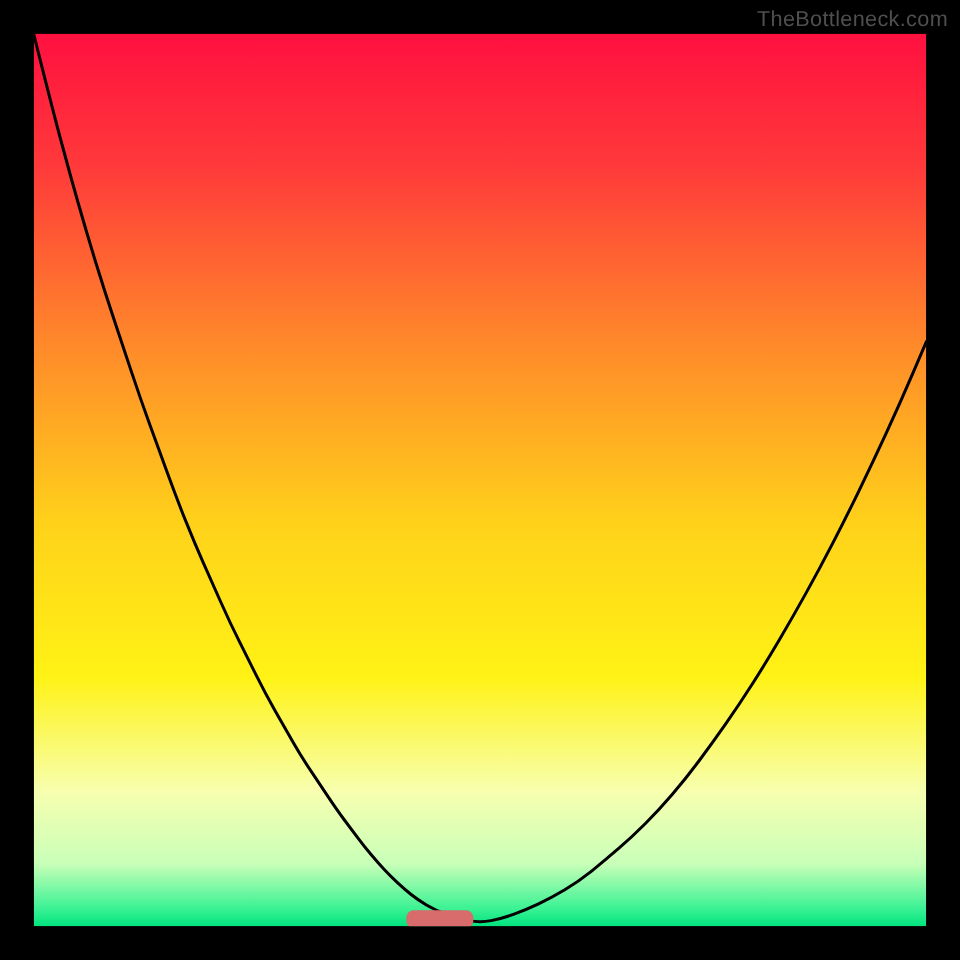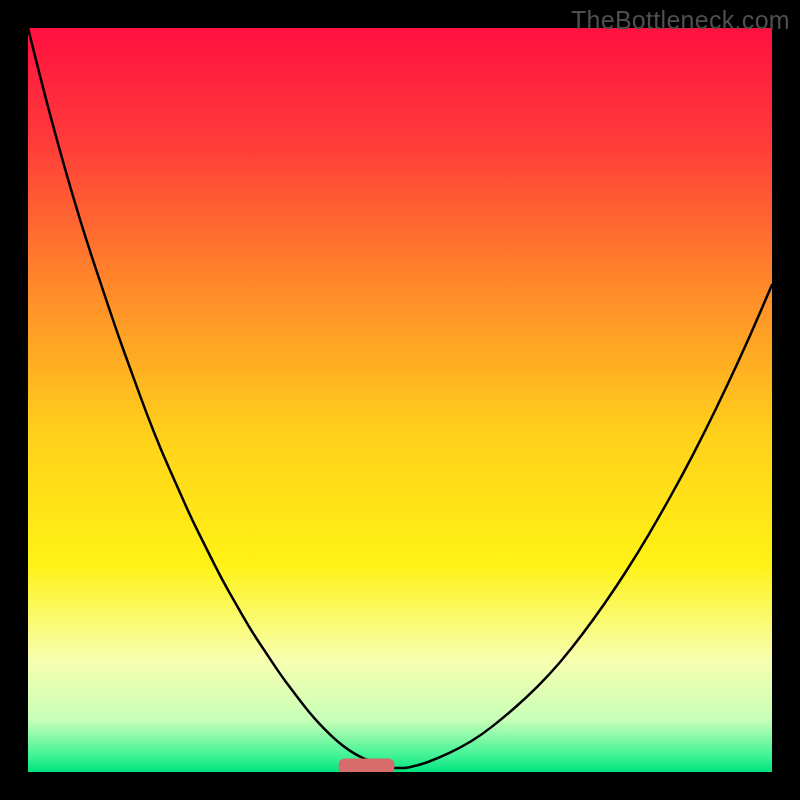--- a/index.html
+++ b/index.html
@@ -23,21 +23,21 @@
     top: 28px;
     width: 744px;
     height: 744px;
     overflow: hidden;
   }
   .watermark {
     position: absolute;
     top: 6px;
     right: 10px;
     color: #4f4f4f;
-    font-size: 25px;
+    font-size: 18px;
     font-weight: 500;
     letter-spacing: 0.3px;
     user-select: none;
   }
 </style>
 </head>
 <body>
 
 <div class="frame">
   <div class="plot">

